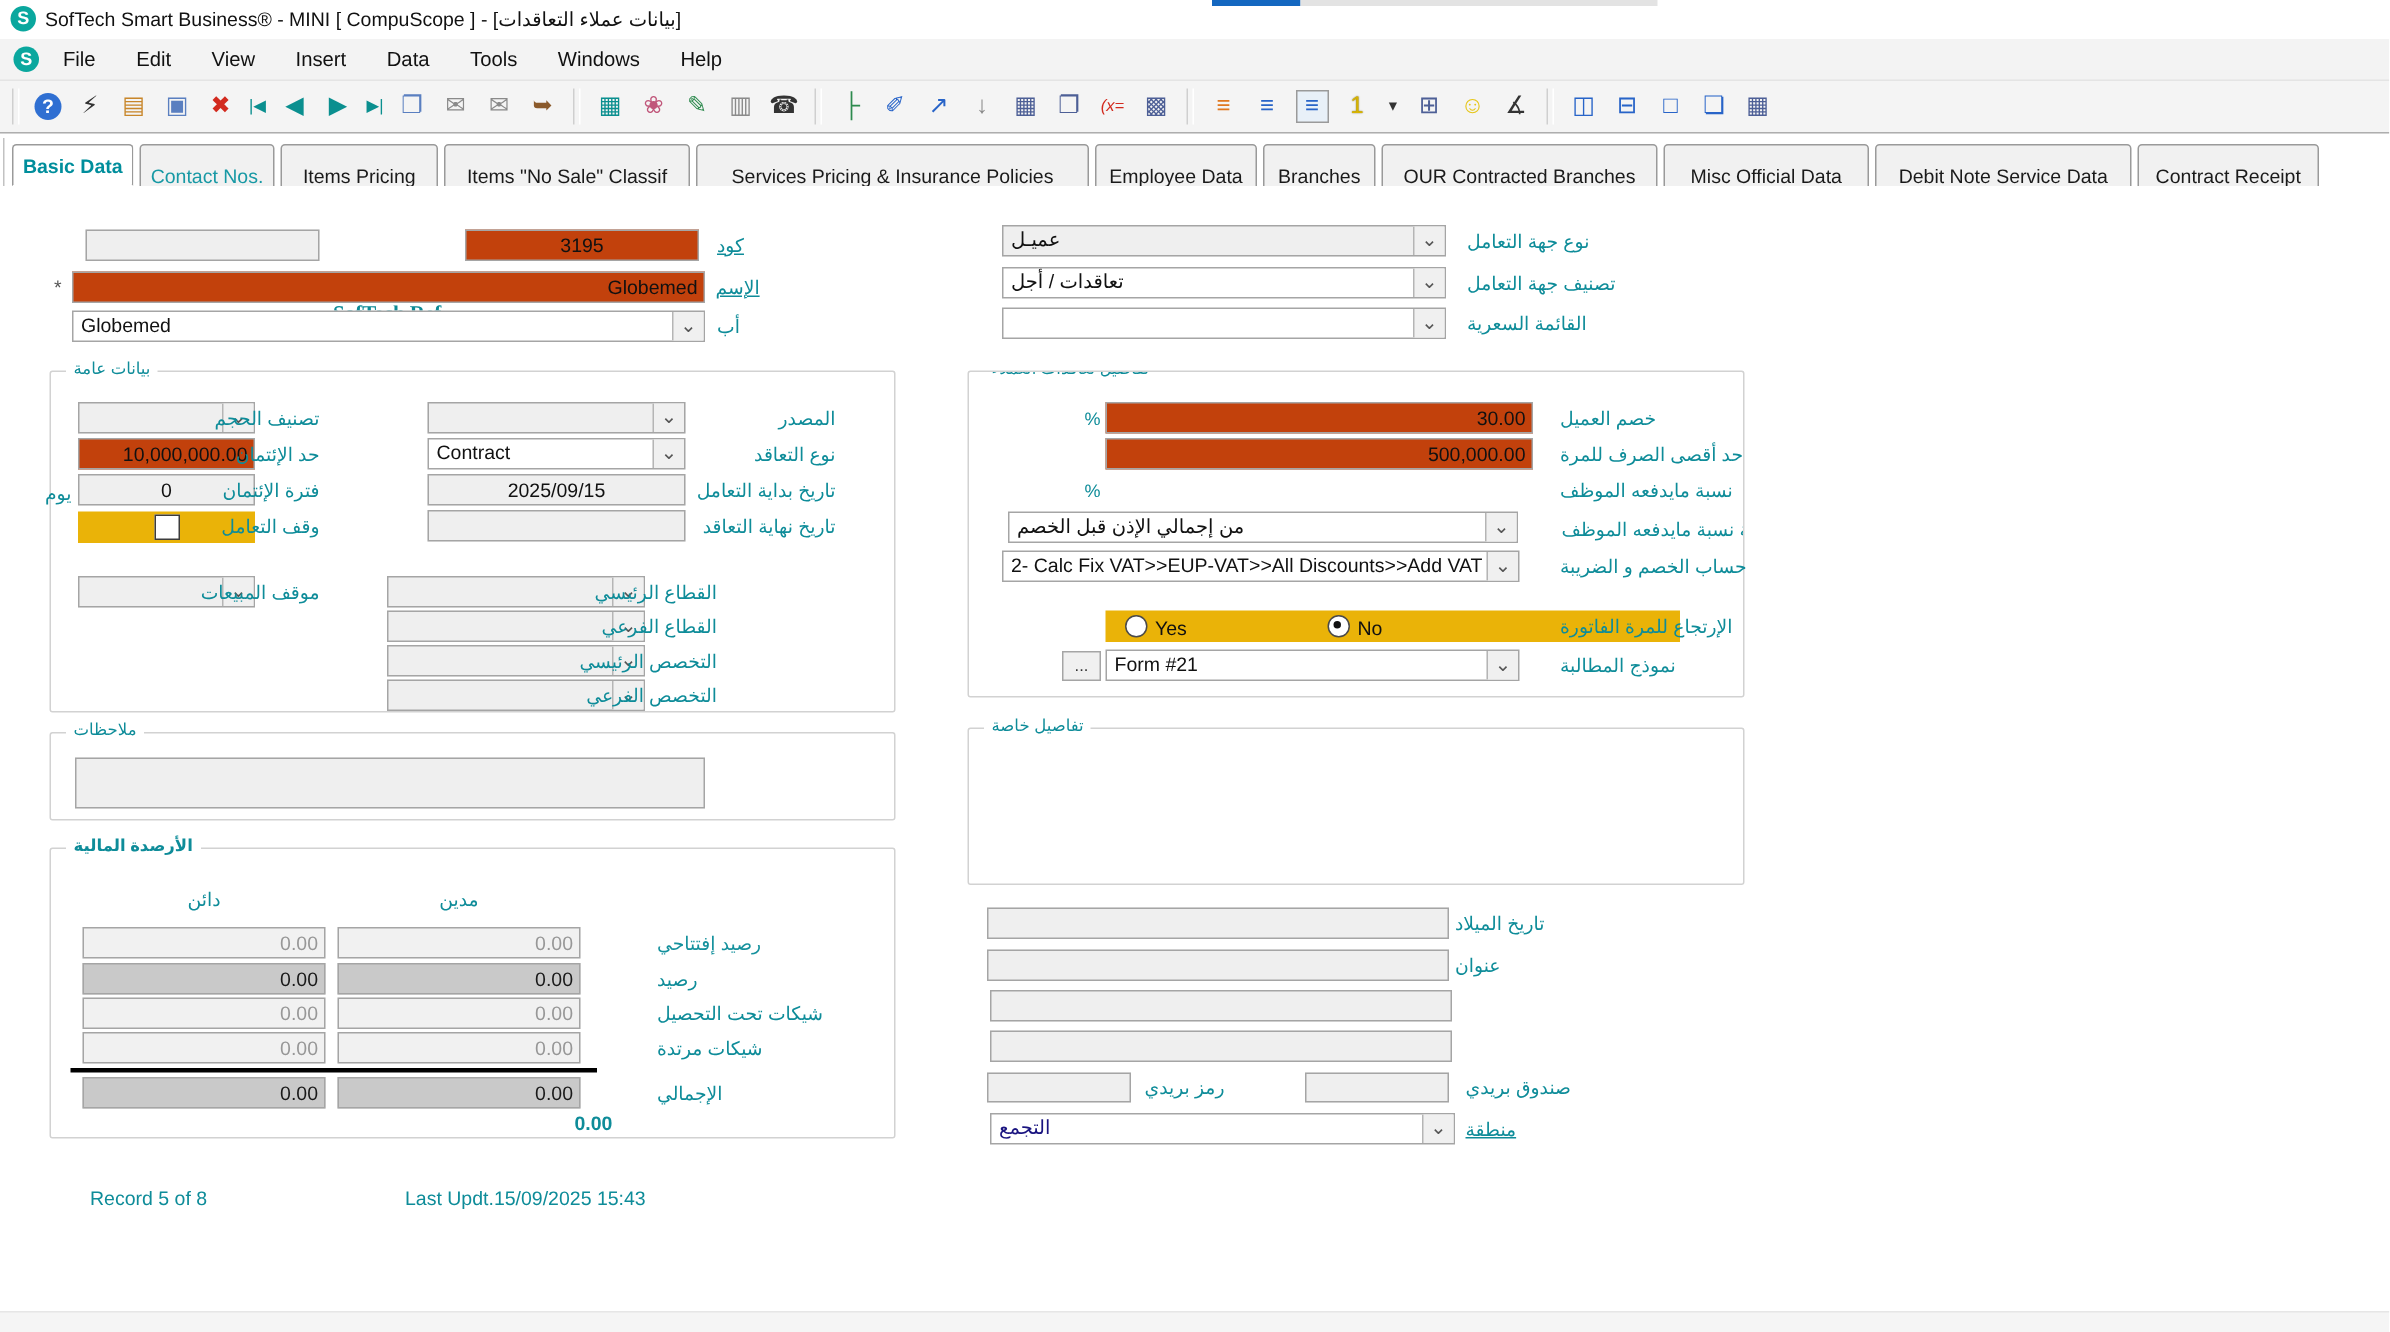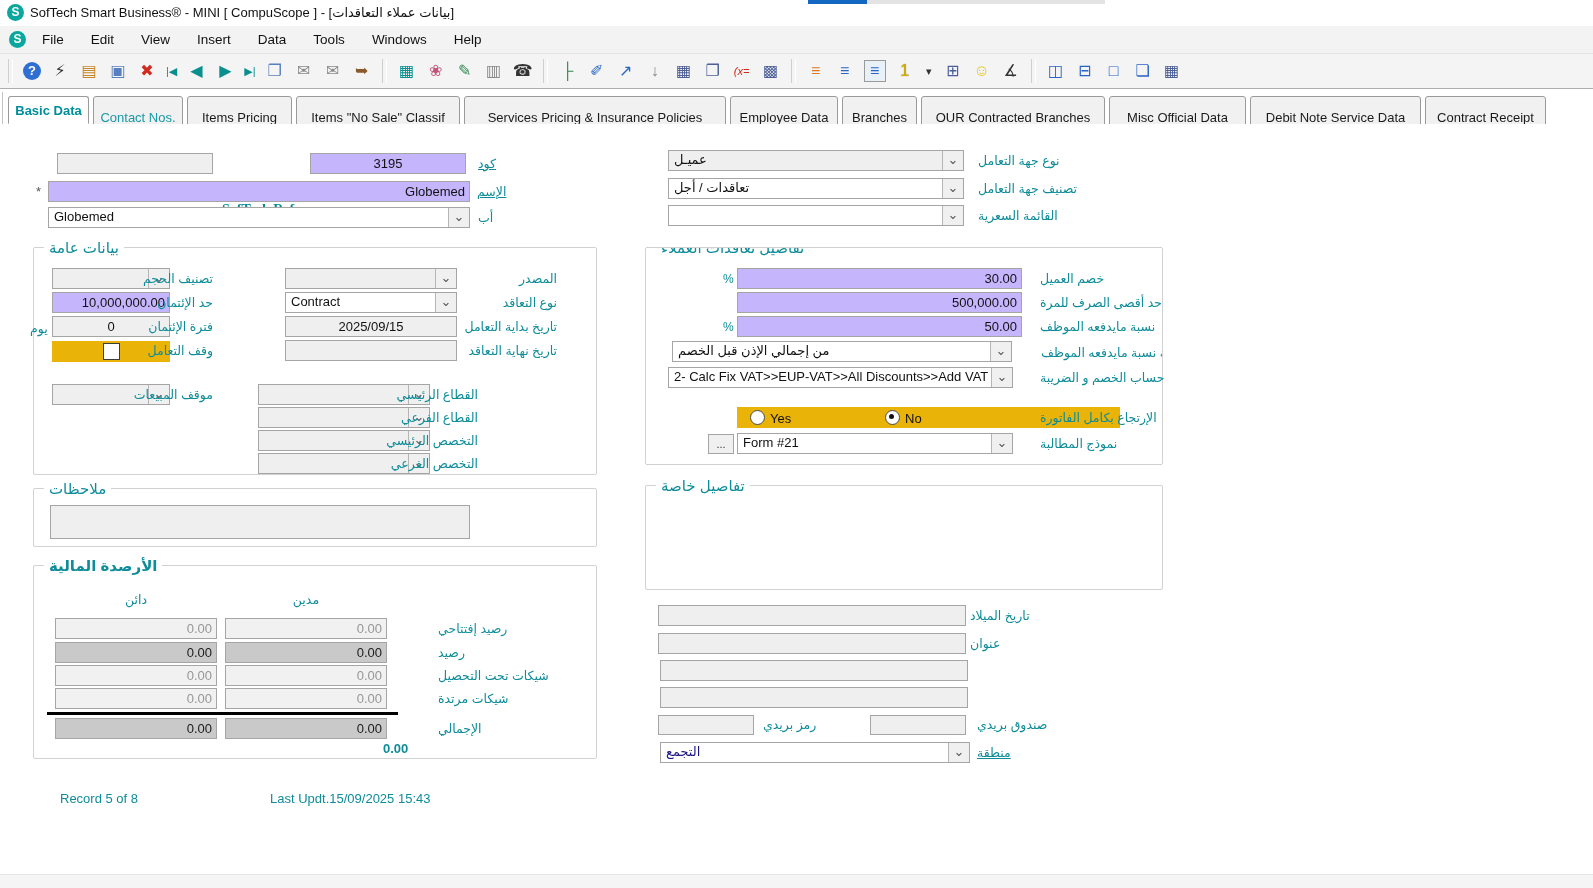--- a/index.html
+++ b/index.html
@@ -35,34 +35,34 @@
     display:flex;align-items:center;justify-content:center;font-size:13px;color:#1a1a1a;box-sizing:border-box;cursor:default;white-space:nowrap;}
   .tab.active{background:#fff;height:28px;z-index:3;border-bottom:1px solid #fff;color:#008e9c;font-weight:bold;}
   .tab.teal-text{color:#1899a5;}
   
   #form-area{position:absolute;left:0;top:124px;width:100%;height:750px;background:#fff;}
   #left-frame{position:absolute;left:2px;top:92px;width:1px;height:730px;background:#c2c2c2;}
   #bottom-strip{position:absolute;left:0;top:874px;width:100%;height:14px;background:#f5f5f5;border-top:1px solid #e6e6e6;}
   .lbl{position:absolute;color:#0e8c99;font-size:12.5px;white-space:nowrap;}
   .lbl.link{text-decoration:underline;cursor:pointer;}
   .lbl.muted{color:#15919d;}
-  .fld{position:absolute;height:21px;border:1px solid #a5a5a5;background:#c4b5fd;font-family:inherit;
+  .fld{position:absolute;height:21px;border:1px solid #a5a5a5;background:#c2410c;font-family:inherit;
     font-size:13px;color:#111;padding:0 4px;box-sizing:border-box;}
   .fld.gray{background:#efefef;}
   .fld.center{text-align:center;} .fld.right{text-align:right;}
   .fld.silver{background:#c9c9c9;color:#1a1a1a;}
   .fld.faint{background:#f1f1f1;color:#979797;}
   .cmb{position:absolute;height:21px;border:1px solid #a5a5a5;background:#fff;display:flex;box-sizing:border-box;cursor:default;}
   .cmb.gray{background:#efefef;}
   .cmb-txt{flex:1;padding:1px 5px 12px;font-size:13px;color:#111;white-space:nowrap;overflow:hidden;}
   .cmb-txt.navy{color:#1a1480;}
   .cmb-a{width:20px;background:#f0f0f0;border-left:1px solid #b5b5b5;color:#555;text-align:center;
     font-size:13px;line-height:17px;}
   .grp{position:absolute;border:1px solid #d2d2d2;border-radius:2px;}
-  .grp-legend{position:absolute;top:-9px;left:10px;background:#fff;padding:0 5px;color:#0e8c99;font-size:15px;white-space:nowrap;}
+  .grp-legend{position:absolute;top:-9px;left:10px;background:#fff;padding:0 5px;color:#0e8c99;font-size:11px;white-space:nowrap;}
   .grp-legend.bold{font-weight:bold;}
   .pct{position:absolute;color:#0e8c99;font-size:12px;}
   .strip{position:absolute;background:#eab308;height:21px;}
   .checkbox{position:absolute;width:15px;height:15px;background:#fff;border:1px solid #3c3c3c;cursor:pointer;}
   .radio{display:inline-block;width:13px;height:13px;border:1px solid #4a4a4a;border-radius:50%;background:#fff;vertical-align:-2px;}
   .radio.on::after{content:"";display:block;width:5px;height:5px;background:#111;border-radius:50%;margin:3px;}
   .radio-lbl{font-size:13px;color:#111;margin-left:5px;}
   .btn-dots{position:absolute;width:26px;height:20px;background:#f0f0f0;border:1px solid #a5a5a5;
     font-size:11px;text-align:center;line-height:18px;color:#333;cursor:pointer;box-sizing:border-box;}
   .hline{position:absolute;background:#000;}
@@ -275,39 +275,38 @@
       <span class="lbl" style="left:395px;top:97px;">طريقة نسبة مايدفعه الموظف</span>
     </div>
     <span class="pct" style="left:723px;top:148px;">%</span>
     <input class="fld right" style="left: 737px; top: 144px; width: 285px;" value="30.00">
     <span class="lbl" style="left:1040px;top:147px;">خصم العميل</span>
 
     <input class="fld right" style="left: 737px; top: 168px; width: 285px;" value="500,000.00">
     <span class="lbl" style="left:1040px;top:171px;">حد أقصى الصرف للمرة</span>
 
     <span class="pct" style="left:723px;top:196px;">%</span>
-    <input class="fld right" style="left: 737px; top: 192px; width: 285px;" value="50.00">
     <span class="lbl" style="left:1040px;top:195px;">نسبة مايدفعه الموظف</span>
 
     <div class="cmb" style="left:672px;top:217px;width:340px;">
       <span class="cmb-txt">من إجمالي الإذن قبل الخصم</span>
       <span class="cmb-a">⌄</span>
     </div>
 
     <div class="cmb" style="left:668px;top:243px;width:345px;">
       <span class="cmb-txt">2- Calc Fix VAT&gt;&gt;EUP-VAT&gt;&gt;All Discounts&gt;&gt;Add VAT</span>
       <span class="cmb-a">⌄</span>
     </div>
     <span class="lbl" style="left:1040px;top:246px;">حساب الخصم و الضريبة</span>
 
     <div class="strip" style="left:737px;top:283px;width:383px;">
       <span style="position:absolute;left:13px;top:3px;"><span class="radio"></span><span class="radio-lbl">Yes</span></span>
       <span style="position:absolute;left:148px;top:3px;"><span class="radio on"></span><span class="radio-lbl">No</span></span>
     </div>
-    <span class="lbl" style="left:1040px;top:286px;">الإرتجاع بكامل الفاتورة</span>
+    <span class="lbl" style="left:1040px;top:286px;">الإرتجاع للمرة الفاتورة</span>
 
     <div class="btn-dots" style="left:708px;top:310px;">...</div>
     <div class="cmb" style="left:737px;top:309px;width:276px;">
       <span class="cmb-txt">Form #21</span>
       <span class="cmb-a">⌄</span>
     </div>
     <span class="lbl" style="left:1040px;top:312px;">نموذج المطالبة</span>
 
     <div class="grp" style="left:33px;top:364px;width:562px;height:57px;">
       <span class="grp-legend">ملاحظات</span>

